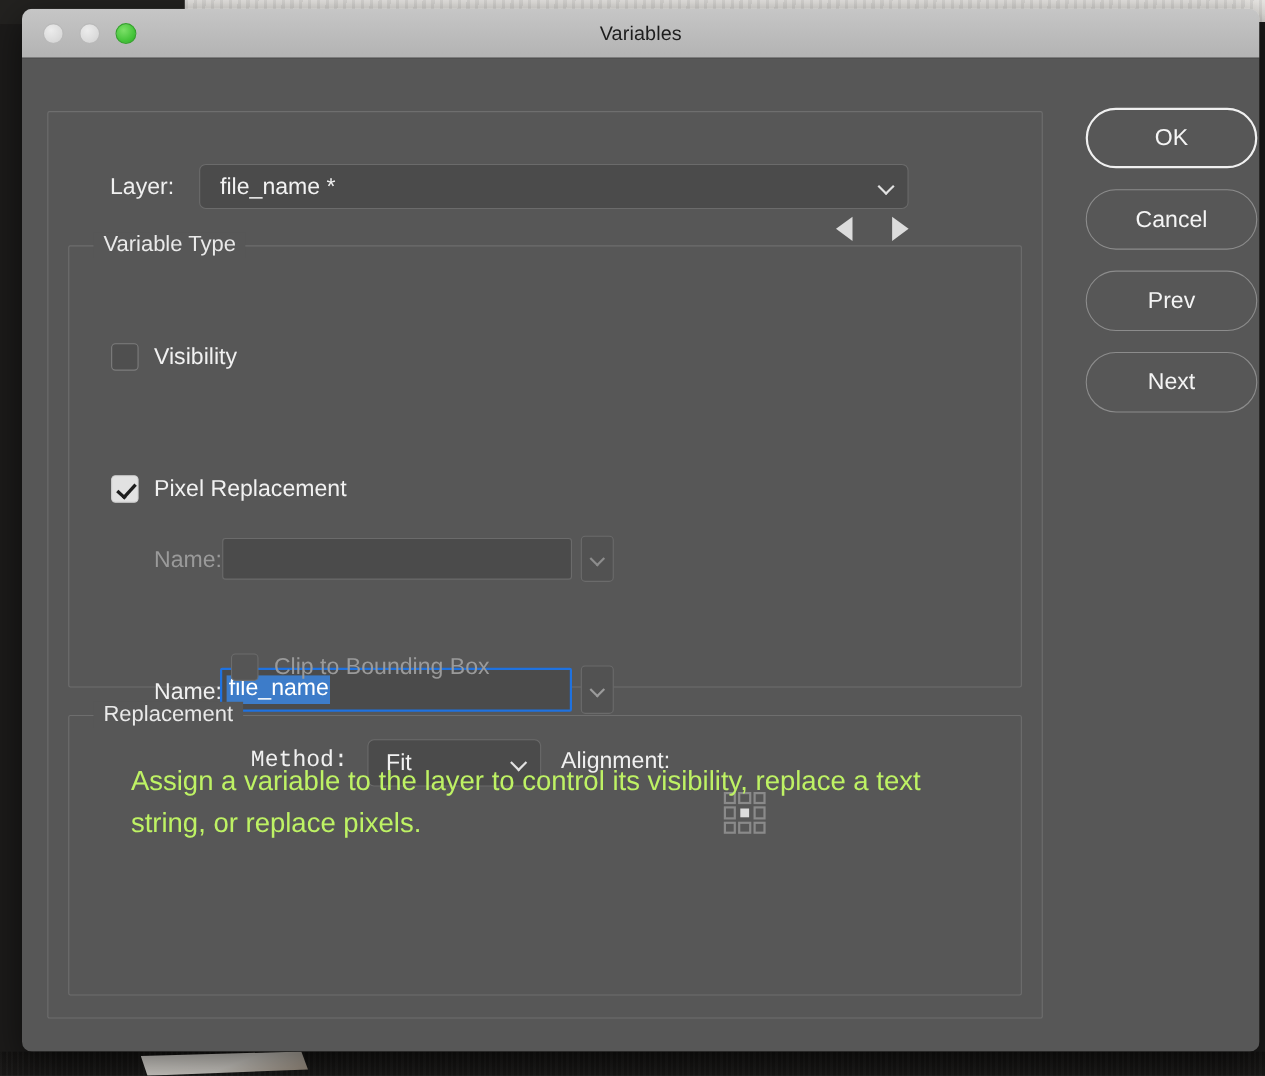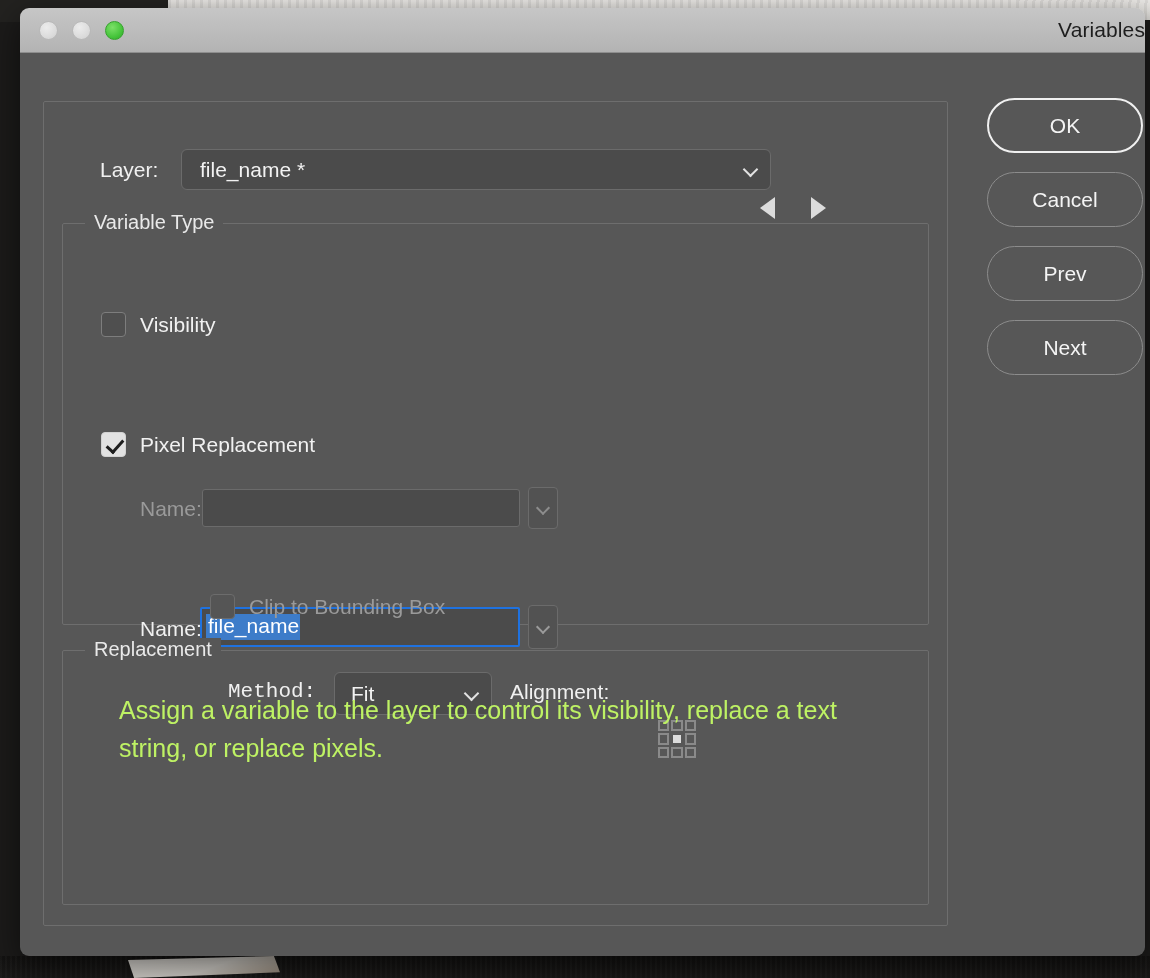--- a/index.html
+++ b/index.html
@@ -62,22 +62,22 @@
   .light.close, .light.min {
     background: radial-gradient(circle at 38% 32%, #ececec 0%, #dcdcdc 60%, #cfcfcf 100%);
     border: 1px solid #b9b9b9;
   }
   .light.zoom {
     background: radial-gradient(circle at 38% 32%, #7ce068 0%, #45c43a 62%, #2fa828 100%);
     border: 1px solid #35a22d;
   }
   #window-title {
     width: 100%;
-    text-align: right;
-    font-size: 21px;
+    text-align: center;
+    font-size: 18px;
     color: #1d1d1d;
     letter-spacing: .1px;
   }
 
   #dialog-body {
     position: relative;
     height: 903px;
     background: #575757;
   }
 
@@ -117,21 +117,21 @@
   .chev::before {
     content: "";
     position: absolute; left: 2px; top: 2px;
     width: 9px; height: 9px;
     border-right: 2px solid #e2e2e2;
     border-bottom: 2px solid #e2e2e2;
     transform: rotate(45deg);
   }
 
   #define-select { left: 51px; top: 28px; width: 172px; height: 43px; padding-left: 16px; }
-  #layer-select  { left: 161px; top: 96px; width: 590px; height: 41px; }
+  #layer-select  { left: 161px; top: 96px; width: 645px; height: 41px; }
   #method-select { left: 271px; top: 448px; width: 158px; height: 43px; padding-left: 16px; }
 
   .field-label {
     position: absolute;
     font-size: 21px;
     color: #f0f0f0;
     white-space: nowrap;
   }
   .field-label.dim { color: #9a9a9a; }
 

